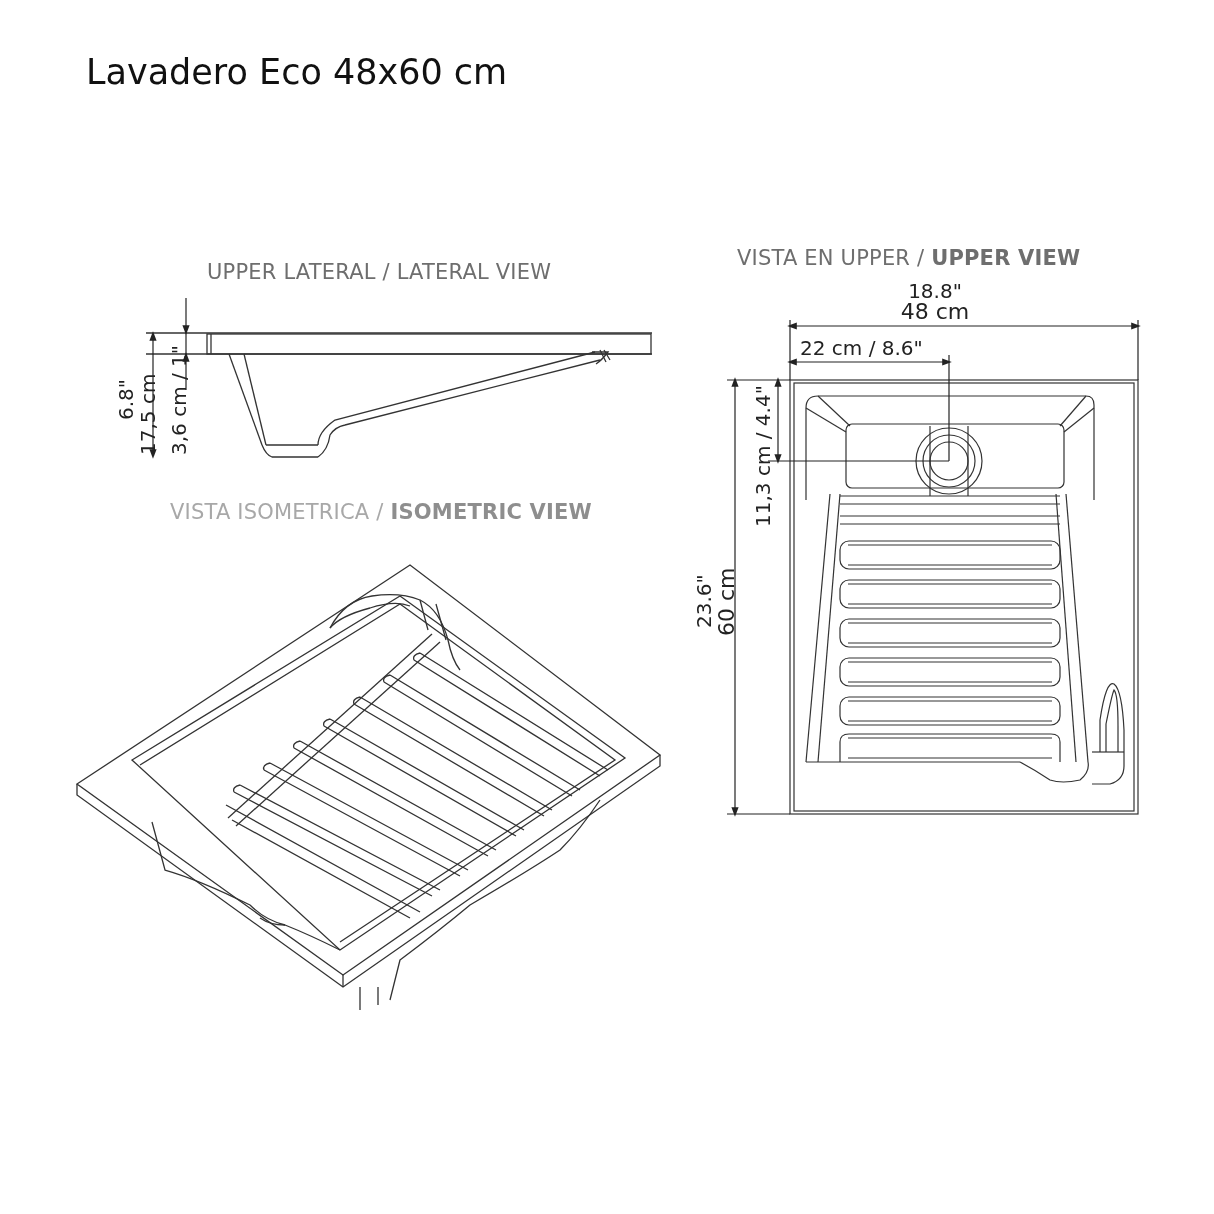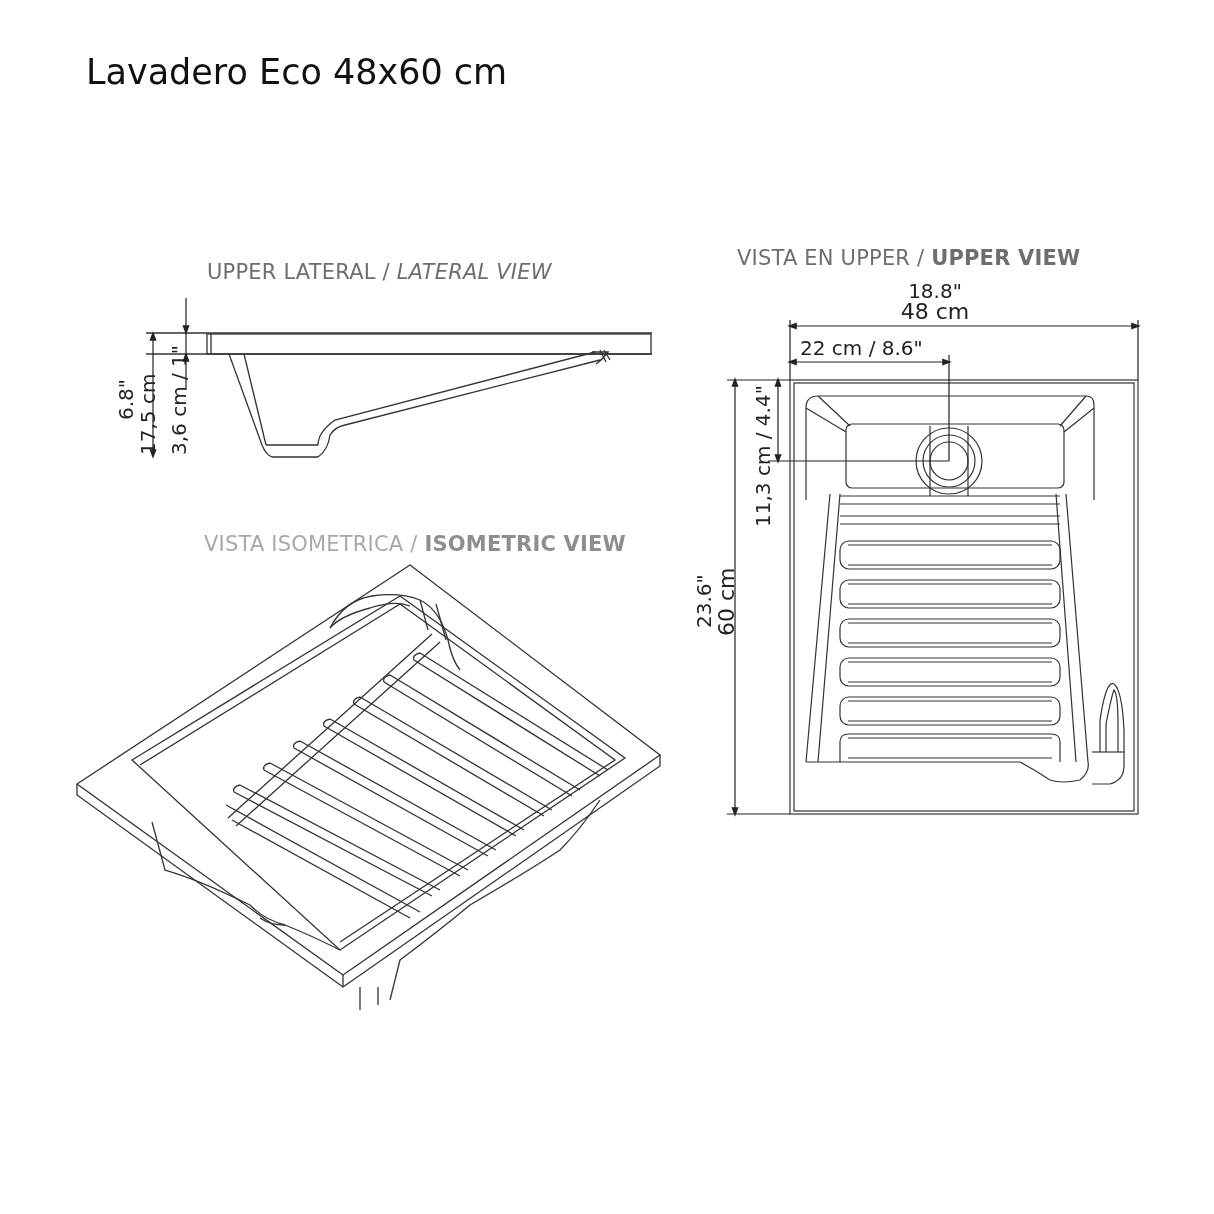--- a/index.html
+++ b/index.html
@@ -1,19 +1,19 @@
 <!DOCTYPE html>
 <html><head>
 <meta charset="utf-8">
 <style>
   html,body{margin:0;padding:0;background:#ffffff;}
   body{width:1214px;height:1214px;position:relative;overflow:hidden;font-family:"DejaVu Sans","Liberation Sans",sans-serif;color:#111;}
   .title{position:absolute;left:86px;top:52px;font-size:35px;font-weight:400;color:#111;letter-spacing:0px;}
   .label{position:absolute;font-size:21px;color:#6e6e6e;white-space:nowrap;letter-spacing:0.2px;}
-  .label .it{font-style:italic;}
+  .label .it{}
   .label .bd{font-weight:bold;}
   .label.light{color:#a8a8a8;}
   .label.light .bd{color:#8e8e8e;}
   svg{position:absolute;left:0;top:0;}
   .dim{font-size:20px;fill:#222;font-family:"DejaVu Sans","Liberation Sans",sans-serif;}
 </style>
 </head>
 <body>
 
 <div class="title">Lavadero Eco 48x60 cm</div>
@@ -21,21 +21,21 @@
 <div class="label" style="left:207px;top:260px;">
   <span>UPPER LATERAL /</span>
   <span class="it">LATERAL VIEW</span>
 </div>
 
 <div class="label" style="left:737px;top:246px;">
   <span>VISTA EN UPPER /</span>
   <span class="bd">UPPER VIEW</span>
 </div>
 
-<div class="label light" style="left:170px;top:532px;margin-left:34px;">
+<div class="label light" style="left:170px;top:500px;">
   <span>VISTA ISOMETRICA /</span>
   <span class="bd">ISOMETRIC VIEW</span>
 </div>
 
 <svg width="1214" height="1214" style="pointer-events:none">
   <defs>
     <marker id="arr" markerWidth="8" markerHeight="8" refX="4" refY="4" orient="auto-start-reverse">
       <path d="M0,1 L8,4 L0,7 Z" fill="#222"></path>
     </marker>
   </defs>

